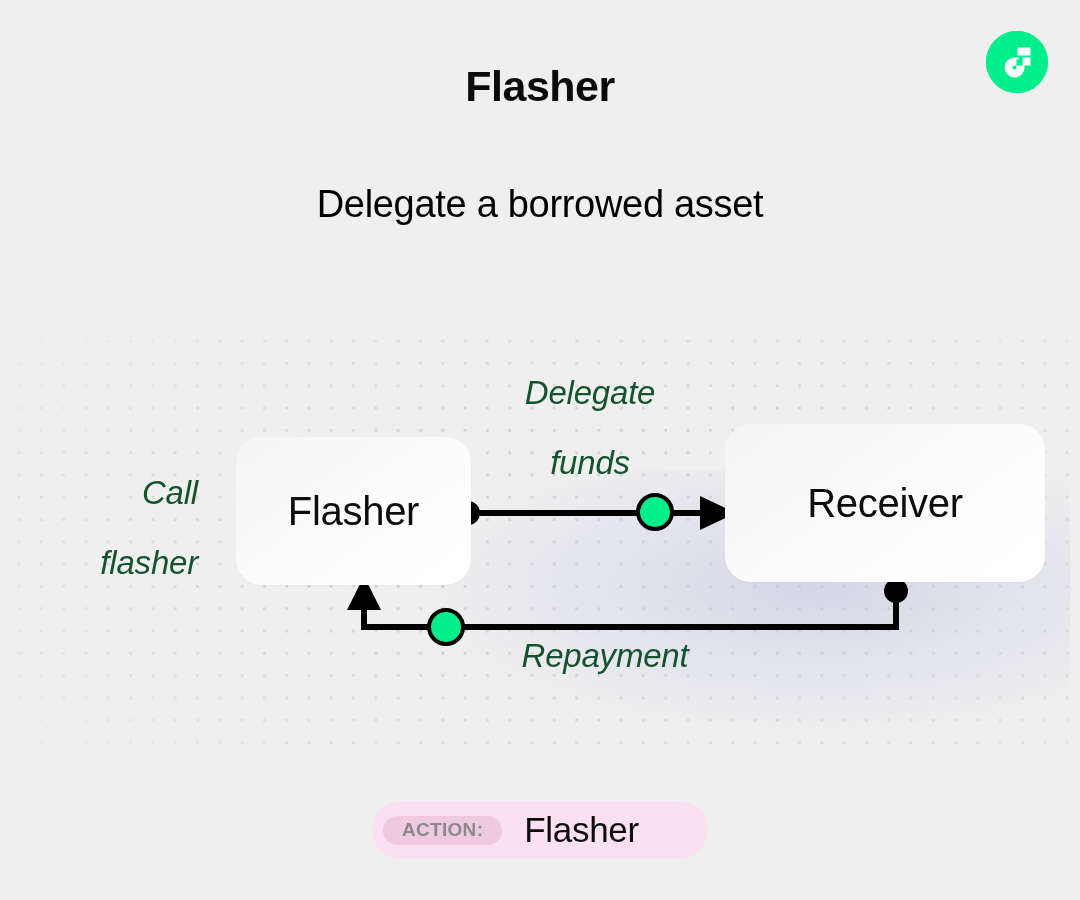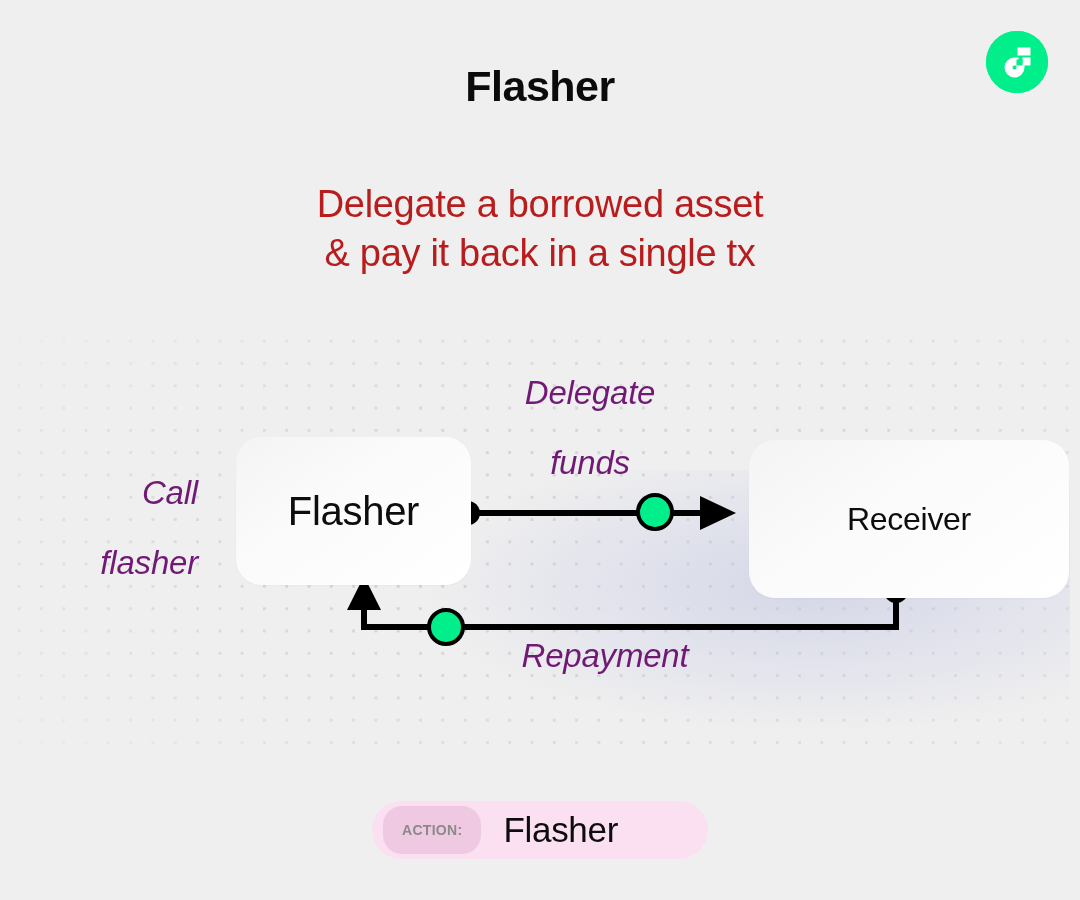--- a/index.html
+++ b/index.html
@@ -49,21 +49,21 @@
   
   .subtitle {
     position: absolute;
     top: 180px;
     left: 0;
     width: 1080px;
     text-align: center;
     font-size: 38px;
     font-weight: 400;
     line-height: 49px;
-    color: #b91c1c;
+    color: #000000;
     letter-spacing: -0.3px;
   }
   .subtitle .l2 { display: block; }
 
   
   .diagram {
     position: absolute;
     top: 320px;
     left: 0;
     width: 1080px;
@@ -106,36 +106,35 @@
   .node-flasher {
     left: 236px;
     top: 117px;
     width: 235px;
     height: 148px;
     font-size: 40px;
     line-height: 46px;
   }
   .node-receiver {
     left: 725px;
-    top: 120px;
+    top: 104px;
     width: 320px;
     height: 158px;
-    font-size: 32px;
+    font-size: 40px;
     line-height: 54px;
-    margin-left: 24px;
   }
   .node-receiver .nl { display: block; }
 
   
   .edge-label {
     position: absolute;
     font-style: italic;
     font-size: 33px;
     line-height: 42px;
-    color: #701a75;
+    color: #14532d;
     letter-spacing: -0.2px;
   }
   .label-call {
     left: 28px;
     top: 152px;
     width: 170px;
     text-align: right;
   }
   .label-delegate {
     left: 470px;
@@ -167,25 +166,25 @@
     height: 58px;
     background: #fbe0f2;
     border-radius: 29px;
     display: flex;
     align-items: center;
     padding-left: 11px;
   }
   .action-chip {
     background: #efc9e2;
     border-radius: 19px;
-    height: 48px;
+    height: 29px;
     padding: 0 19px;
     display: flex;
     align-items: center;
-    font-size: 14px;
+    font-size: 19px;
     font-weight: bold;
     color: #8a8a8a;
     letter-spacing: 0.3px;
   }
   .action-value {
     margin-left: 22px;
     font-size: 35px;
     color: #0d0d0d;
     letter-spacing: -0.3px;
   }
@@ -202,21 +201,20 @@
       <path d="M28.5 26.5 a10 10 0 1 0 10 10 v-4 h-8 v4 a2 2 0 1 1 -2 -2 h4 v-8 z" fill="#ffffff"></path>
       <rect x="30.5" y="28.5" width="6" height="6" fill="#00ef8b"></rect>
     </svg>
   </div>
 </div>
 
 <div class="page-title">Flasher</div>
 
 <div class="subtitle">
   <span class="l1">Delegate a borrowed asset</span>
-  <span class="l2">&amp; pay it back in a single tx</span>
 </div>
 
 <div class="diagram">
 
   <div class="dot-grid"></div>
   <div class="glow"></div>
 
   <svg class="connectors" width="1080" height="430" viewBox="0 0 1080 430">
 
     <g>

